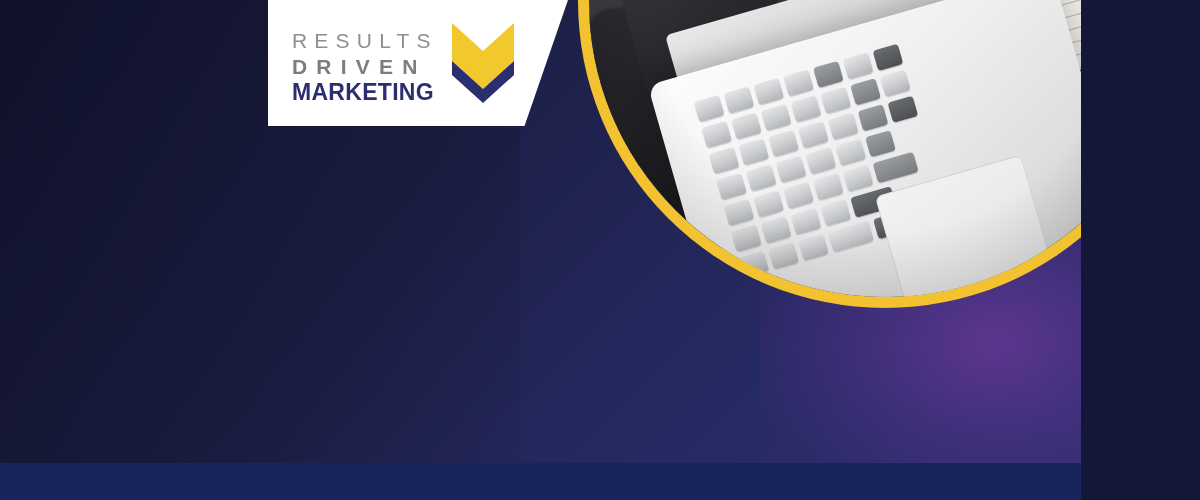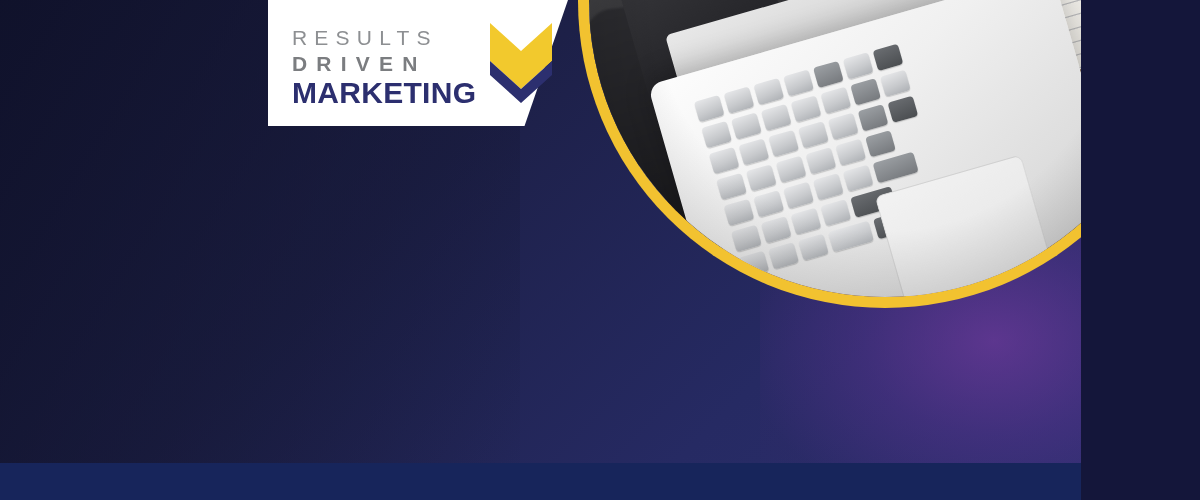--- a/index.html
+++ b/index.html
@@ -216,21 +216,21 @@
   .logo-words{display:flex;flex-direction:column;line-height:1;}
   .lw-results{
     font-size:21px;font-weight:400;letter-spacing:7.2px;color:#8d8f92;
     margin-bottom:5px;
   }
   .lw-driven{
     font-size:21px;font-weight:700;letter-spacing:9.2px;color:#7b7d80;
     margin-bottom:4px;
   }
   .lw-marketing{
-    font-size:30px;font-weight:700;letter-spacing:0.3px;color:#2c2f6f;
+    font-size:23px;font-weight:700;letter-spacing:0.3px;color:#2c2f6f;
   }
   .logo-chevron{margin-left:14px;margin-top:-4px;}
 
   
   .headline{
     position:absolute;left:271px;top:196px;width:390px;
     z-index:8;
     color:#ffffff;
     font-size:33px;
     font-weight:700;

